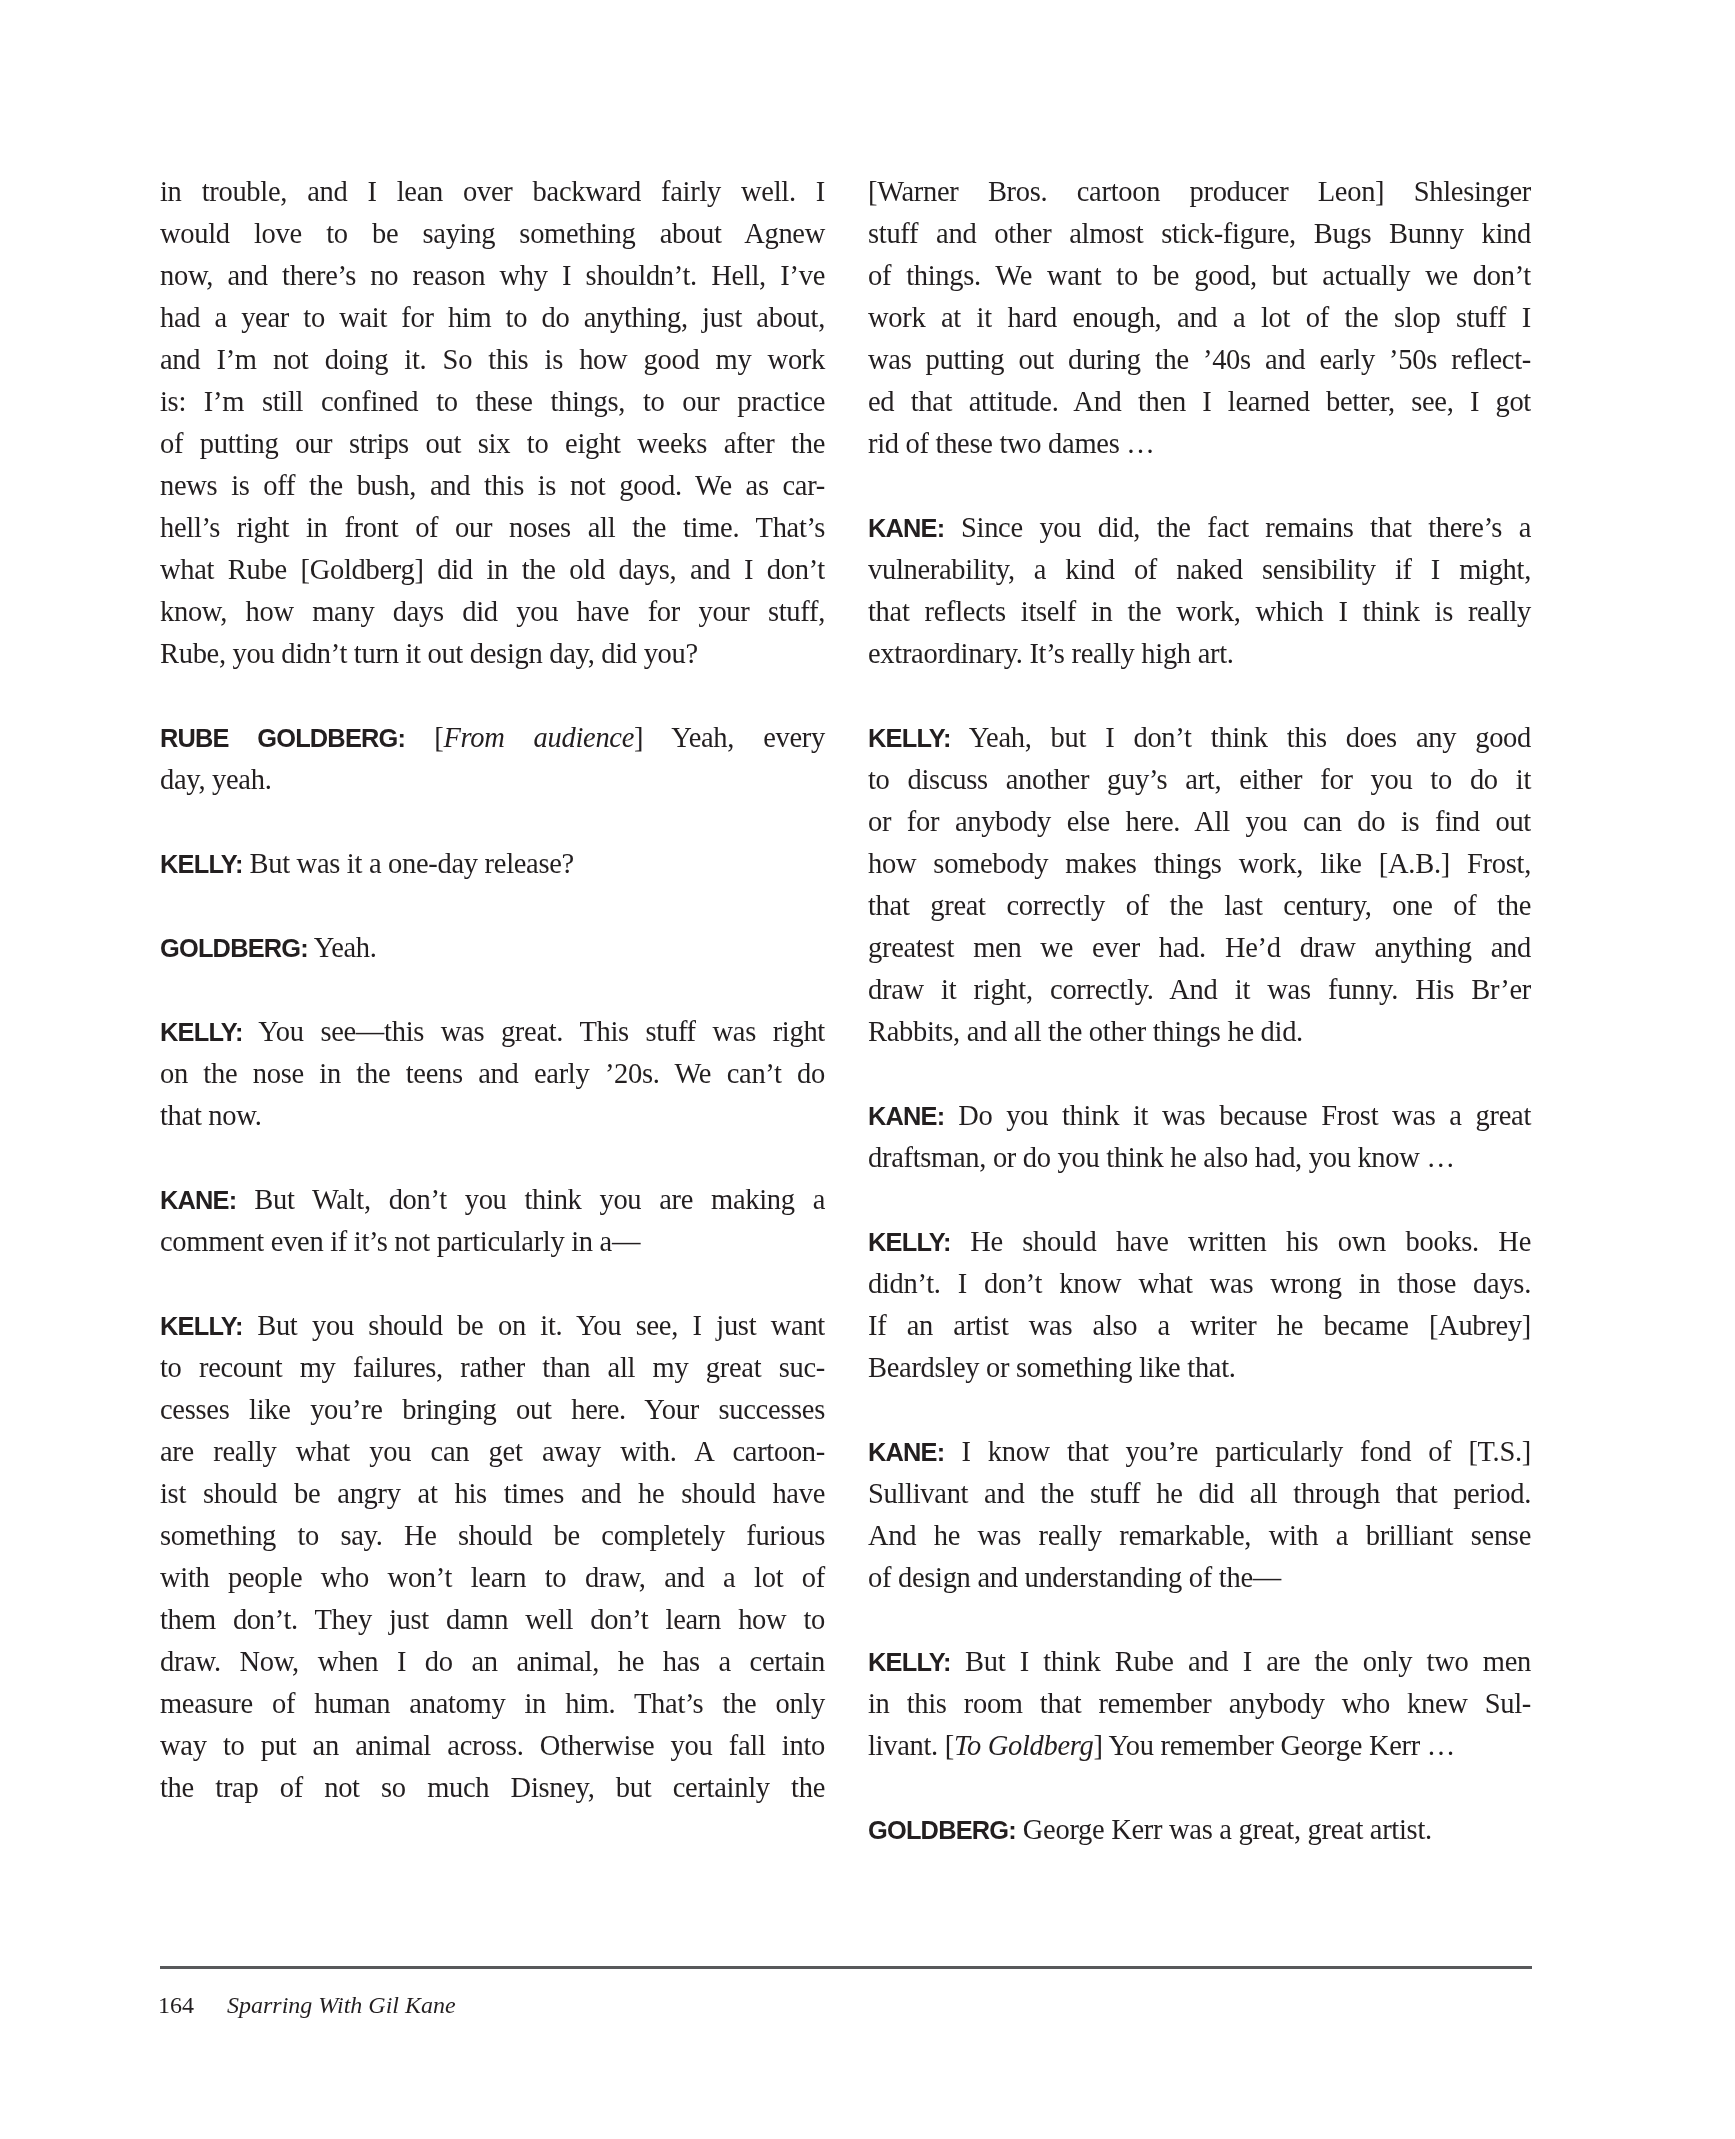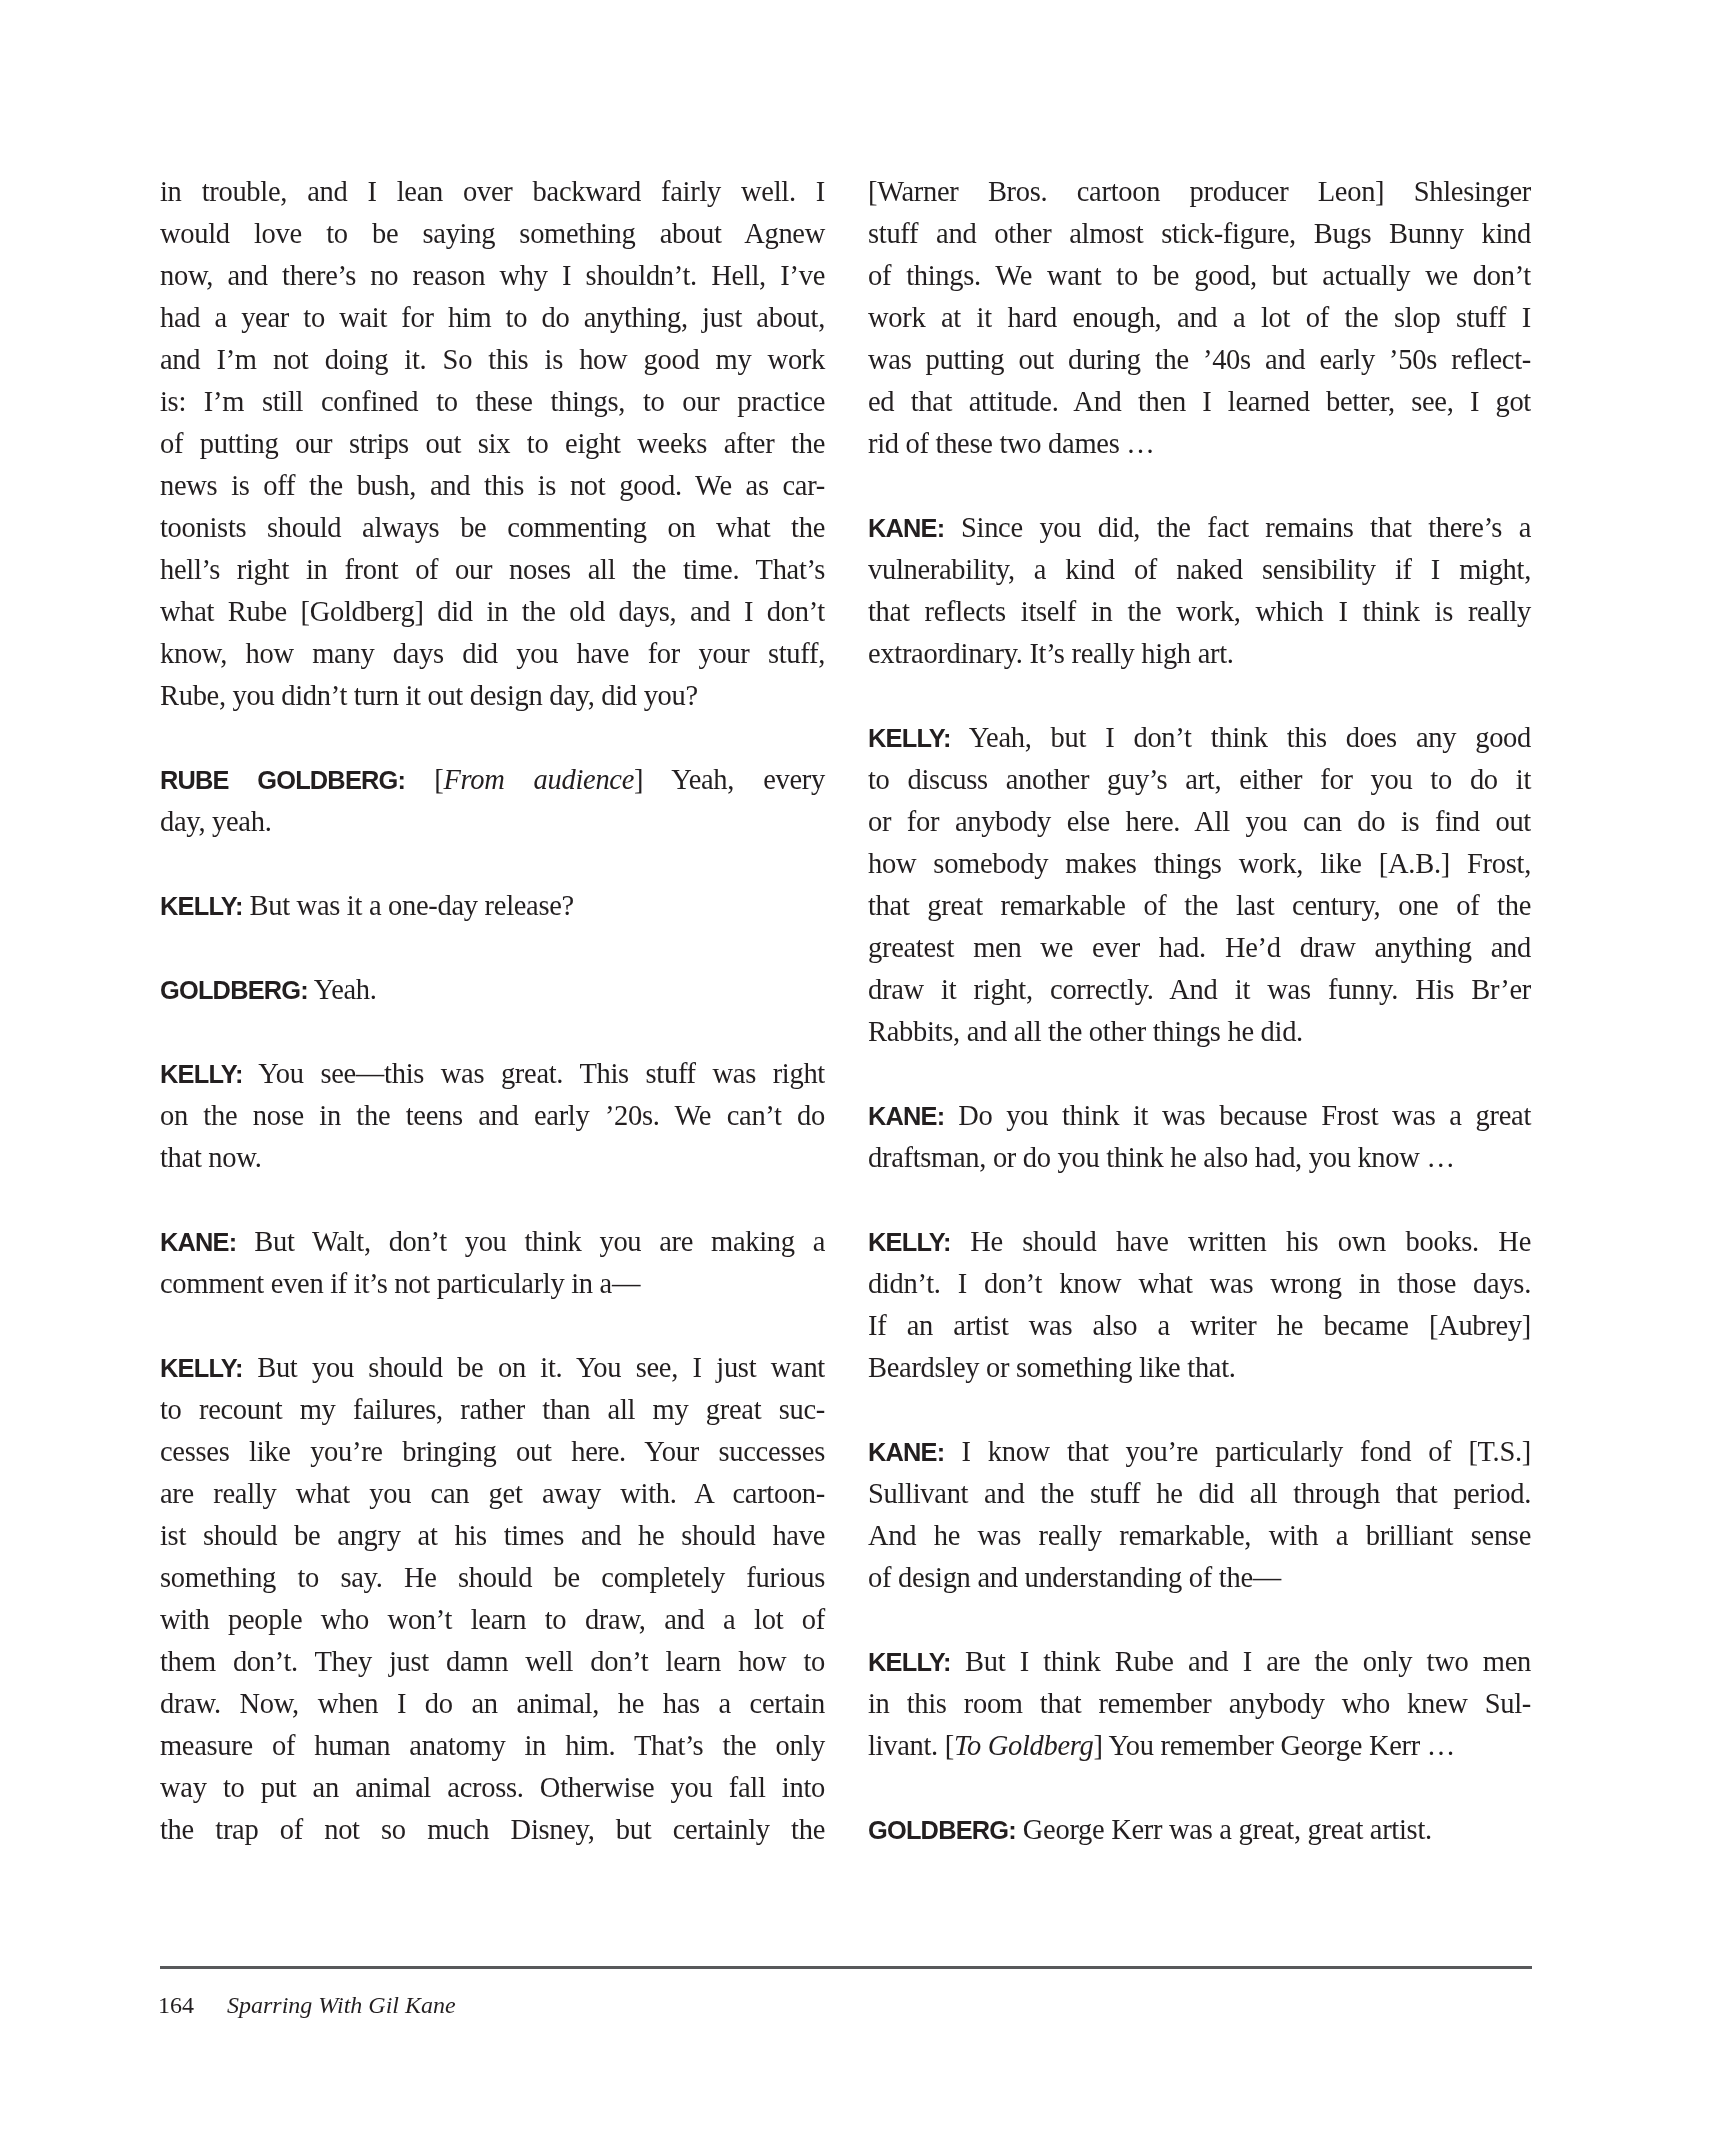--- a/index.html
+++ b/index.html
@@ -47,21 +47,20 @@
   <div class="column col-left">
       <div class="para">
         <span class="line" style="display: block;"><span>in trouble, and I lean over backward fairly well. I</span></span>
         <span class="line" style="display: block;"><span>would love to be saying something about Agnew</span></span>
         <span class="line" style="display: block;"><span>now, and there’s no reason why I shouldn’t. Hell, I’ve</span></span>
         <span class="line" style="display: block;"><span>had a year to wait for him to do anything, just about,</span></span>
         <span class="line" style="display: block;"><span>and I’m not doing it. So this is how good my work</span></span>
         <span class="line" style="display: block;"><span>is: I’m still confined to these things, to our practice</span></span>
         <span class="line" style="display: block;"><span>of putting our strips out six to eight weeks after the</span></span>
         <span class="line" style="display: block;"><span>news is off the bush, and this is not good. We as car-</span></span>
-        <span class="line" style="display: block;"><span>toonists should always be commenting on what the</span></span>
         <span class="line" style="display: block;"><span>hell’s right in front of our noses all the time. That’s</span></span>
         <span class="line" style="display: block;"><span>what Rube [Goldberg] did in the old days, and I don’t</span></span>
         <span class="line" style="display: block;"><span>know, how many days did you have for your stuff,</span></span>
         <span class="line last" style="display: block;"><span>Rube, you didn’t turn it out design day, did you?</span></span>
       </div>
       <div class="para">
         <span class="line" style="display: block;"><span class="speaker">RUBE GOLDBERG:</span><span> [</span><span class="ital">From audience</span><span>] Yeah, every</span></span>
         <span class="line last" style="display: block;"><span>day, yeah.</span></span>
       </div>
       <div class="para">
@@ -108,21 +107,21 @@
         <span class="line" style="display: block;"><span class="speaker">KANE:</span><span> Since you did, the fact remains that there’s a</span></span>
         <span class="line" style="display: block;"><span>vulnerability, a kind of naked sensibility if I might,</span></span>
         <span class="line" style="display: block;"><span>that reflects itself in the work, which I think is really</span></span>
         <span class="line last" style="display: block;"><span>extraordinary. It’s really high art.</span></span>
       </div>
       <div class="para">
         <span class="line" style="display: block;"><span class="speaker">KELLY:</span><span> Yeah, but I don’t think this does any good</span></span>
         <span class="line" style="display: block;"><span>to discuss another guy’s art, either for you to do it</span></span>
         <span class="line" style="display: block;"><span>or for anybody else here. All you can do is find out</span></span>
         <span class="line" style="display: block;"><span>how somebody makes things work, like [A.B.] Frost,</span></span>
-        <span class="line" style="display: block;"><span>that great remarkable of the last century, one of the</span></span>
+        <span class="line" style="display: block;"><span>that great correctly of the last century, one of the</span></span>
         <span class="line" style="display: block;"><span>greatest men we ever had. He’d draw anything and</span></span>
         <span class="line" style="display: block;"><span>draw it right, correctly. And it was funny. His Br’er</span></span>
         <span class="line last" style="display: block;"><span>Rabbits, and all the other things he did.</span></span>
       </div>
       <div class="para">
         <span class="line" style="display: block;"><span class="speaker">KANE:</span><span> Do you think it was because Frost was a great</span></span>
         <span class="line last" style="display: block;"><span>draftsman, or do you think he also had, you know …</span></span>
       </div>
       <div class="para">
         <span class="line" style="display: block;"><span class="speaker">KELLY:</span><span> He should have written his own books. He</span></span>

